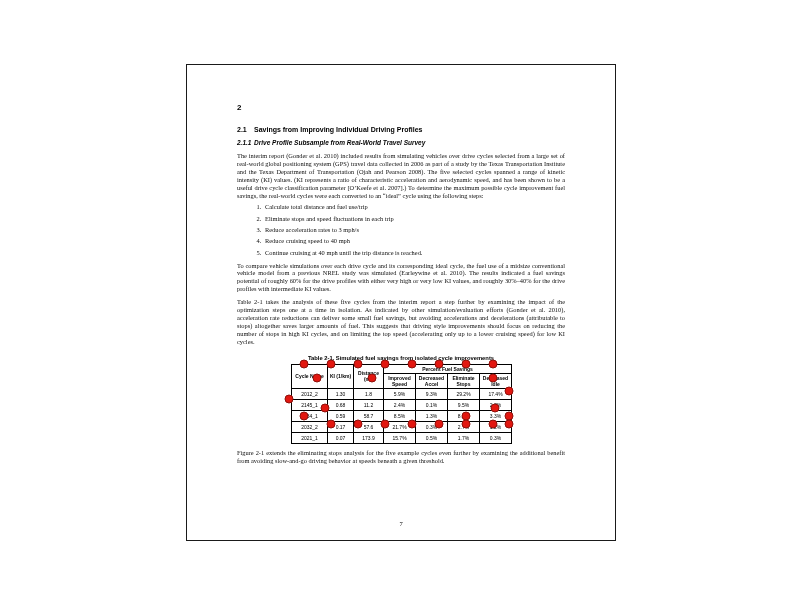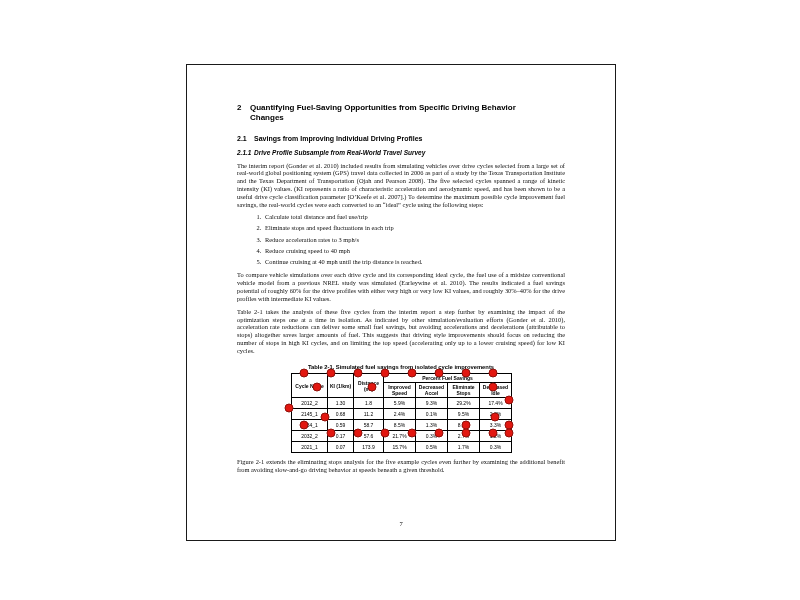--- a/index.html
+++ b/index.html
@@ -34,21 +34,20 @@
   .pageno{position:absolute;left:0;right:0;bottom:13px;text-align:center;font-size:6.5px;}
 </style>
 </head>
 <body>
 
 <div id="screen">
   <div class="page">
 
     <div class="h1">
       <span class="num">2</span>
-      <span class="txt">Quantifying Fuel-Saving Opportunities from Specific Driving Behavior Changes</span>
     </div>
 
     <div class="h2">
       <span class="num">2.1</span>
       <span class="txt">Savings from Improving Individual Driving Profiles</span>
     </div>
 
     <div class="h3">
       <span class="num">2.1.1</span>
       <span class="txt">Drive Profile Subsample from Real-World Travel Survey</span>

